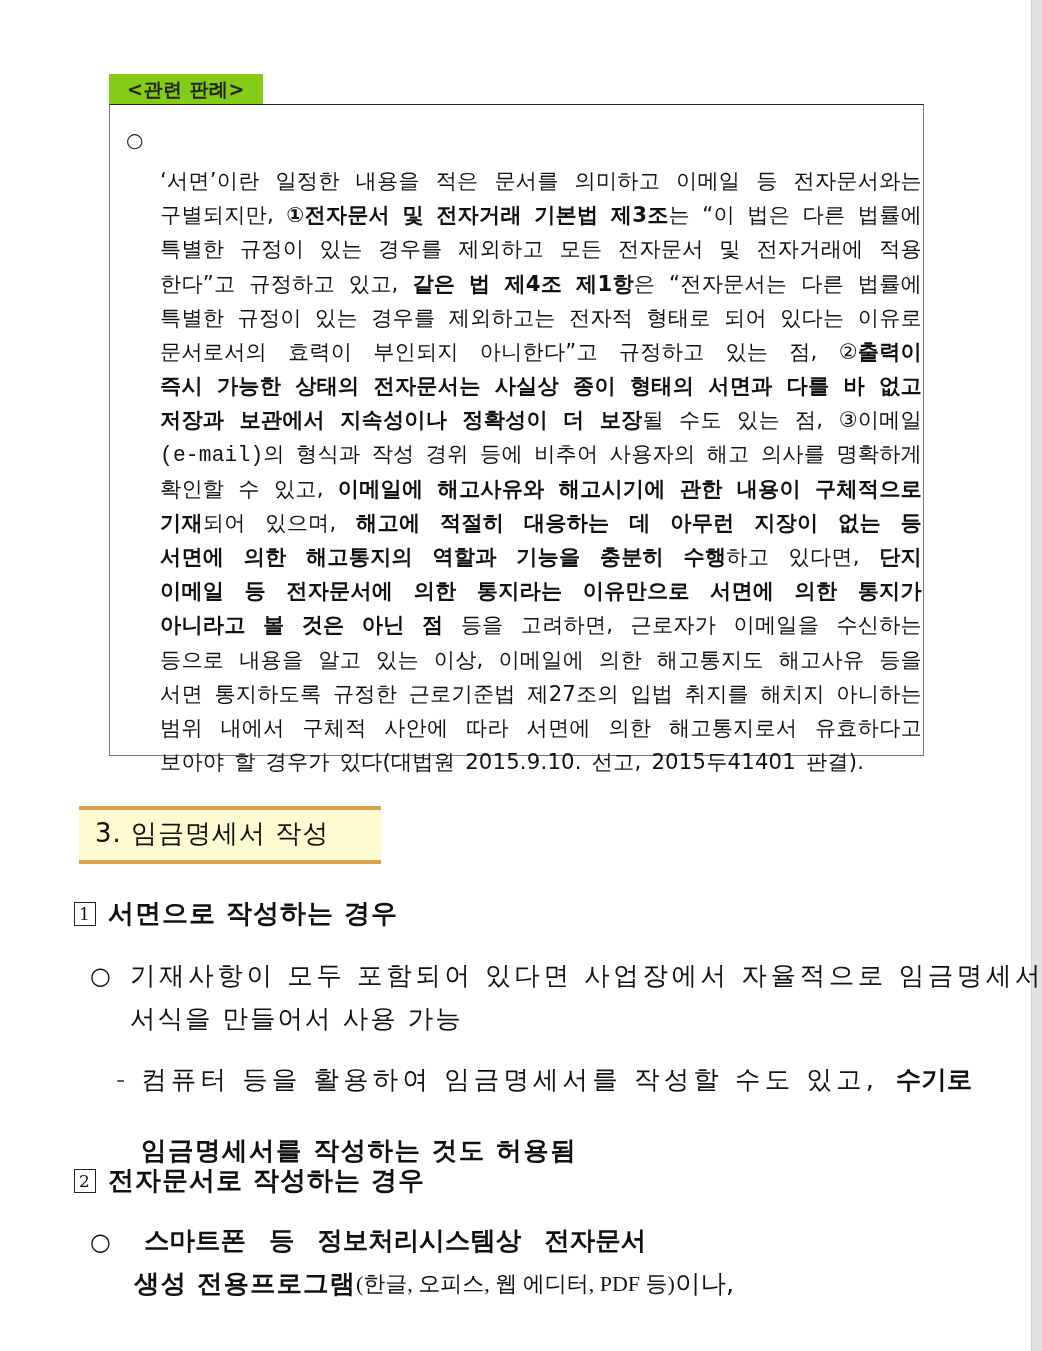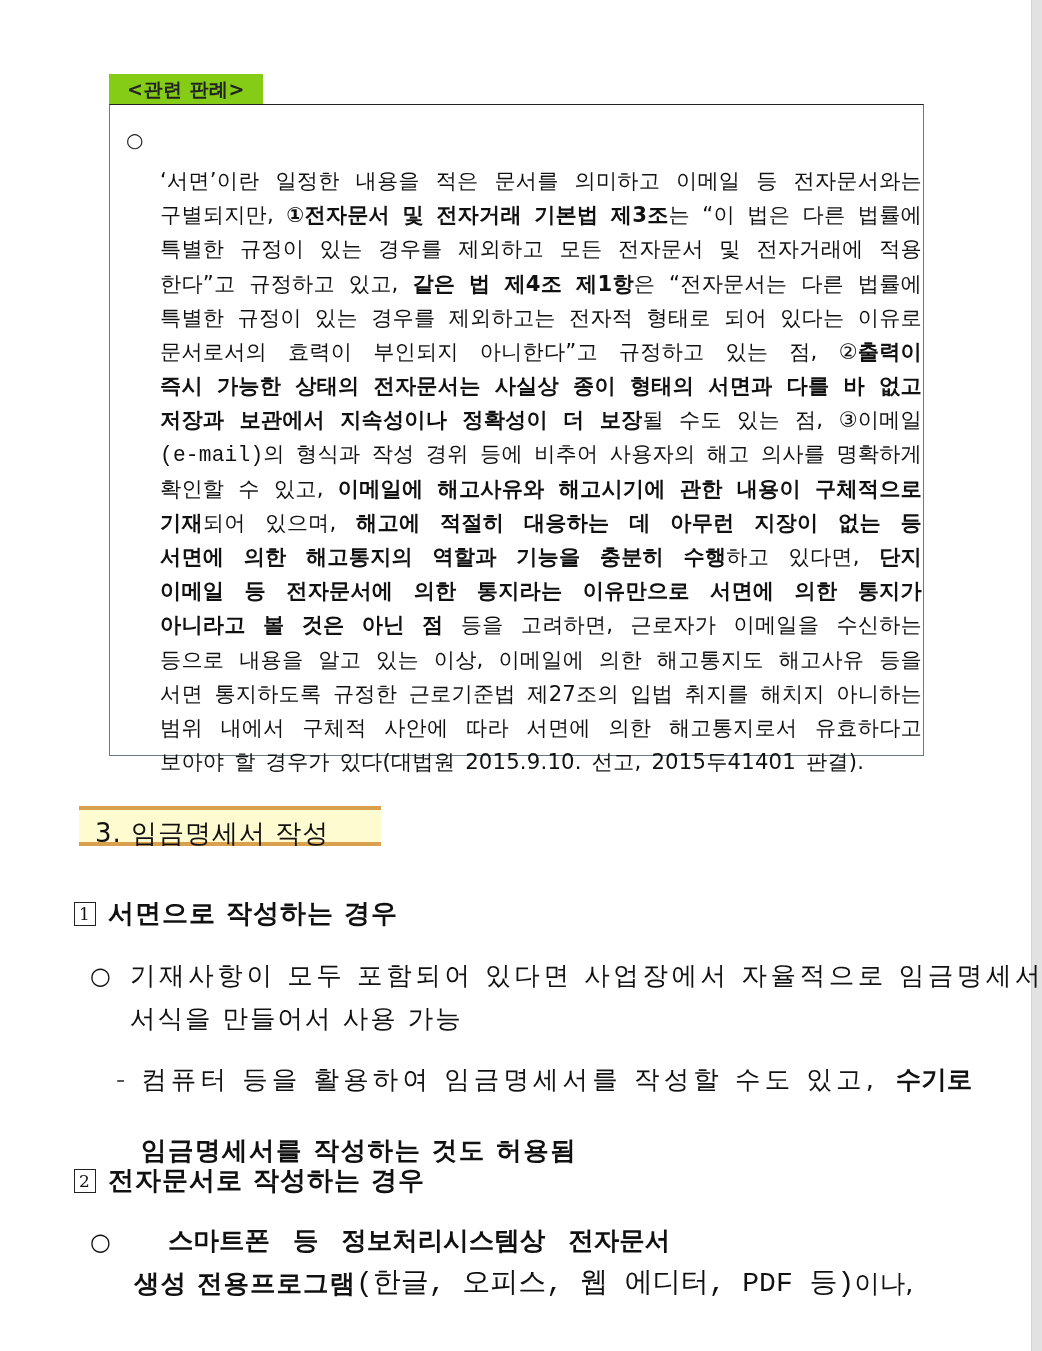--- a/index.html
+++ b/index.html
@@ -28,21 +28,21 @@
     .case-text {
       position: absolute; left: 160px; top: 122px; width: 762px;
       font-size: 21.2px; line-height: 34.2px; text-align: justify;
       text-align-last: justify; letter-spacing: 0.2px;
     }
     .case-text b { font-weight: bold; }
     .line-inner { display: flex; justify-content: space-between; }
 
     
     .section-title {
-      position: absolute; left: 79px; top: 806px; width: 302px; height: 40px;
+      position: absolute; left: 79px; top: 806px; width: 302px; height: 58px;
       background: #fffbd0; border-top: 4px solid #d9a04e; border-bottom: 4px solid #d9a04e;
       box-sizing: border-box; font-size: 26px; line-height: 47px; padding-left: 16px;
       color: #111; letter-spacing: 1px;
     }
     .sub-head {
       position: absolute; left: 74px; font-size: 26px; font-weight: bold; color: #111;
       display: flex; align-items: center; gap: 12px; letter-spacing: 1px;
     }
     .num-box {
       display: inline-block; width: 22px; height: 24px; border: 1.5px solid #222;
@@ -50,21 +50,21 @@
       line-height: 23px; text-align: center; box-sizing: border-box;
     }
     .bullet {
       position: absolute; font-size: 24px; color: #111;
     }
     .para {
       position: absolute; font-size: 25.5px; line-height: 43px; color: #111;
     }
     .para .line { display: flex; justify-content: space-between; white-space: nowrap; }
     .para .line.last { justify-content: flex-start; gap: 12px; }
-    .serif { font-family: Liberation Mono, monospace; font-weight: normal; font-size: 28px; }
+    .serif { font-family: Liberation Serif, serif; font-weight: normal; font-size: 22px; }
   </style>
 </head>
 <body>
 
 <div class="scrollbar"></div>
 
 <div class="case-label">&lt;관련 판례&gt;</div>
 <div class="case-box"></div>
 <div class="case-bullet">○</div>
 <div class="case-text" id="case-text">
@@ -303,20 +303,20 @@
   </div>
 </div>
 
 <div class="sub-head" style="top:1163px;">
   <span class="num-box">2</span>
   <span>전자문서로 작성하는 경우</span>
 </div>
 <div class="bullet" style="left:90px; top:1228px;">○</div>
 <div class="para" style="left:134px; top:1219px; width:796px;">
   <div class="line">
-    <b style="margin-left:34px; word-spacing:14px;">스마트폰 등 정보처리시스템상 전자문서</b>
+    <b style="margin-left:10px; word-spacing:14px;">스마트폰 등 정보처리시스템상 전자문서</b>
   </div>
   <div class="line last" style="gap:0;text-align:right;">
     <b style="letter-spacing:1px;">생성 전용프로그램</b>
     <span class="serif">(한글, 오피스, 웹 에디터, PDF 등)</span>
     <span>이나,</span>
   </div>
 </div>
 
 </body></html>

